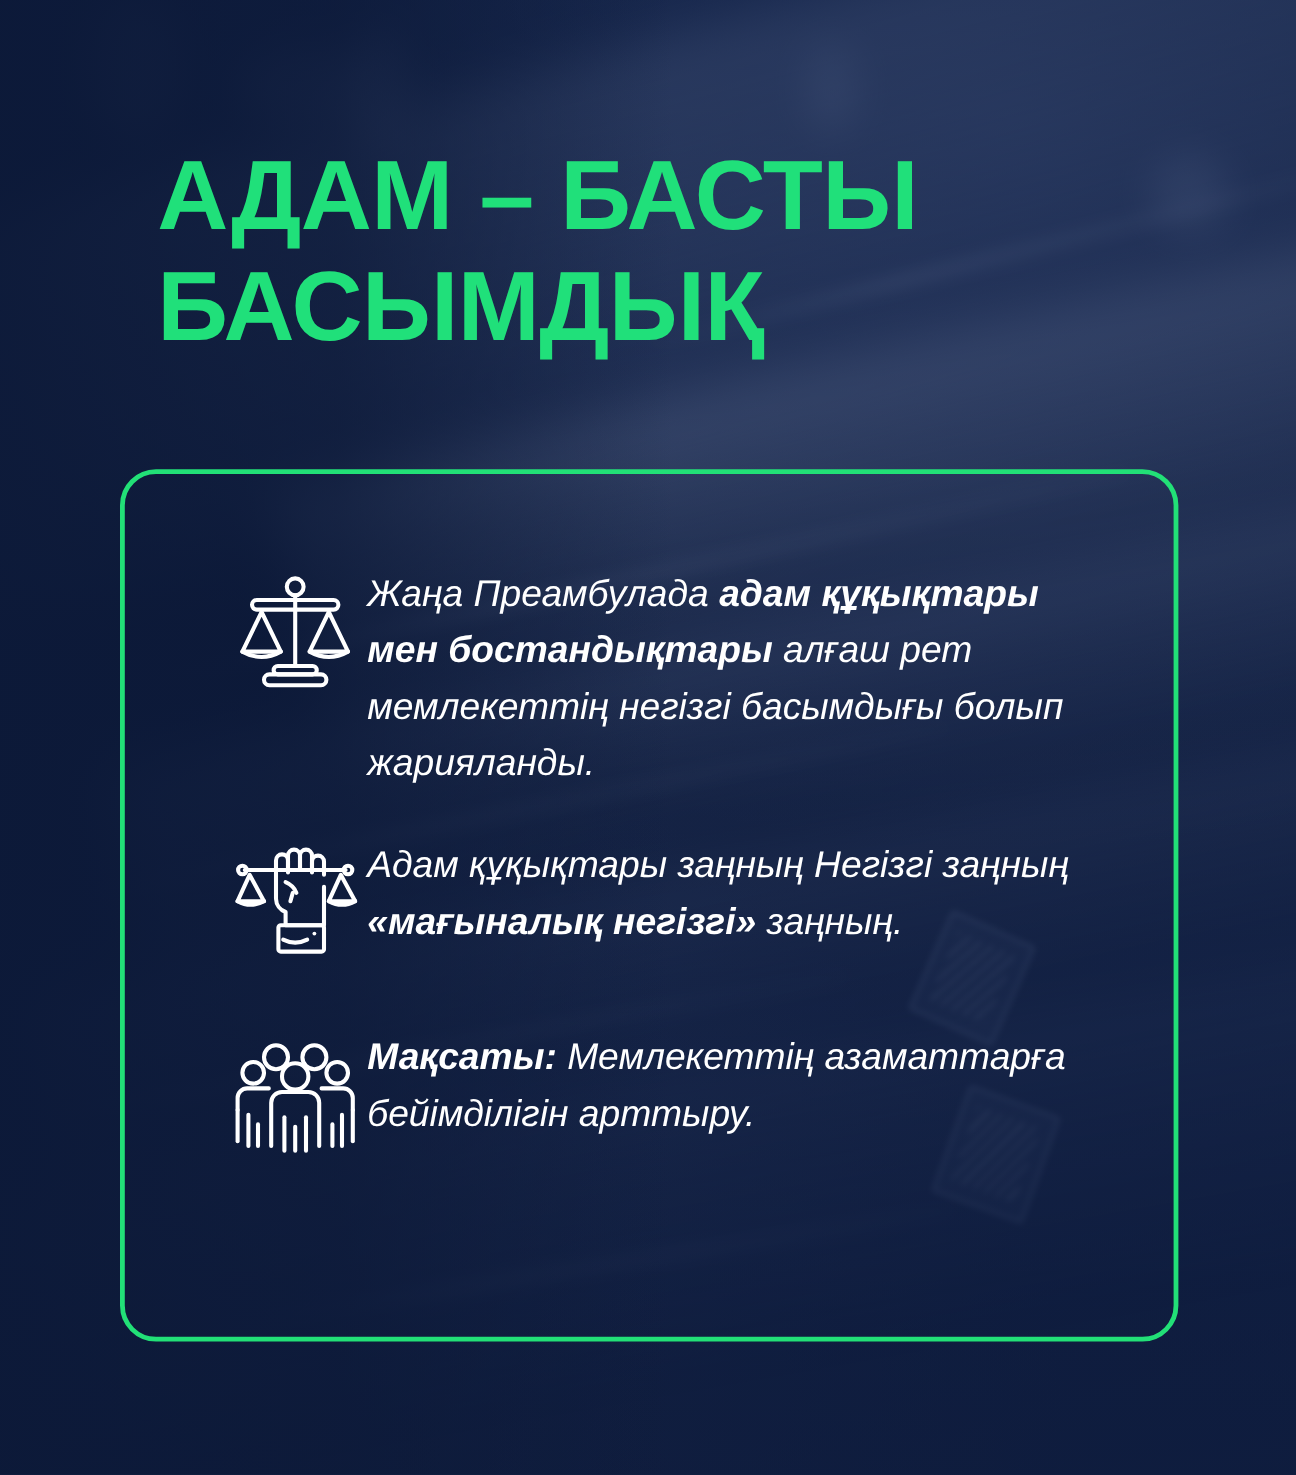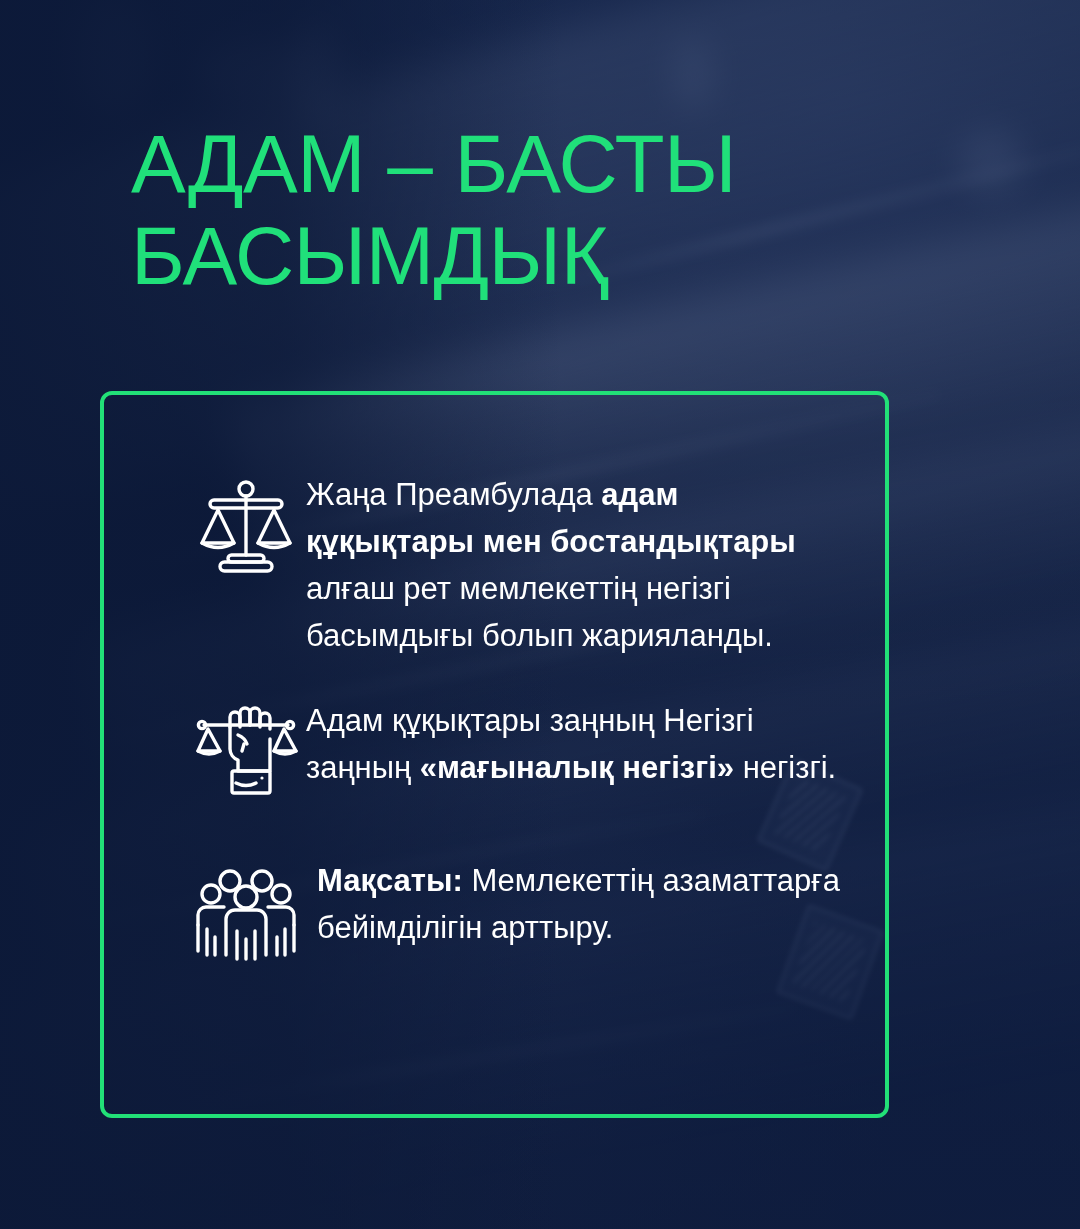--- a/index.html
+++ b/index.html
@@ -130,56 +130,57 @@
 
   
   .title {
     position: absolute;
     left: 131px;
     top: 118px;
     width: 780px;
     margin: 0;
     font-size: 82px;
     line-height: 92px;
-    font-weight: 400;
+    font-weight: 700;
     letter-spacing: -0.5px;
     color: #20e07a;
     text-transform: uppercase;
     white-space: pre-line;
   }
 
   
   .card {
     position: absolute;
     left: 100px;
     top: 391px;
-    width: 789px;
+    width: 882px;
     height: 727px;
     box-sizing: border-box;
     border: 4px solid #22e077;
-    border-radius: 12px;
+    border-radius: 30px;
+    font-style: italic;
   }
 
   .rows {
     position: absolute;
     left: 0;
     top: 0;
     width: 100%;
     padding: 74px 0 0 0;
     box-sizing: border-box;
   }
 
   .row {
     display: flex;
     align-items: flex-start;
     padding-left: 82px;
     padding-right: 40px;
     margin-bottom: 36px;
   }
-  .row:last-child { margin-bottom: 0; gap: 11px; }
+  .row:last-child { margin-bottom: 0; }
 
   .row-icon {
     flex: 0 0 120px;
     width: 120px;
     height: 120px;
     display: flex;
     align-items: flex-start;
     justify-content: center;
     padding-top: 4px;
   }
@@ -289,21 +290,21 @@
             <path d="M36 28 v22 a12 12 0 0 0 8 11 v11 h32 V40"></path>
             <path d="M44 36 q7 3 9 9"></path>
             <path d="M50 45 l-2 7"></path>
 
             <rect x="38" y="72" width="38" height="22" rx="2"></rect>
             <path d="M42 84 q10 5 20 0"></path>
             <circle cx="68" cy="79" r="1.6" fill="#ffffff" stroke="none"></circle>
           </svg>
         </div>
         <div class="row-text">
-          <span>Адам құқықтары заңның Негізгі заңның </span><b>«мағыналық негізгі»</b><span> негізгі.</span>
+          <span>Адам құқықтары заңның Негізгі заңның </span><b>«мағыналық негізгі»</b><span> заңның.</span>
         </div>
       </div>
 
       <div class="row">
         <div class="row-icon">
           <svg width="104" height="104" viewBox="0 0 104 104" fill="none" stroke="#ffffff" stroke-width="3.4" stroke-linecap="round" stroke-linejoin="round">
 
             <circle cx="17" cy="35" r="9"></circle>
             <path d="M4 66 v-10 a8 8 0 0 1 8-8 h18"></path>
             <line x1="4" y1="66" x2="4" y2="92"></line>

